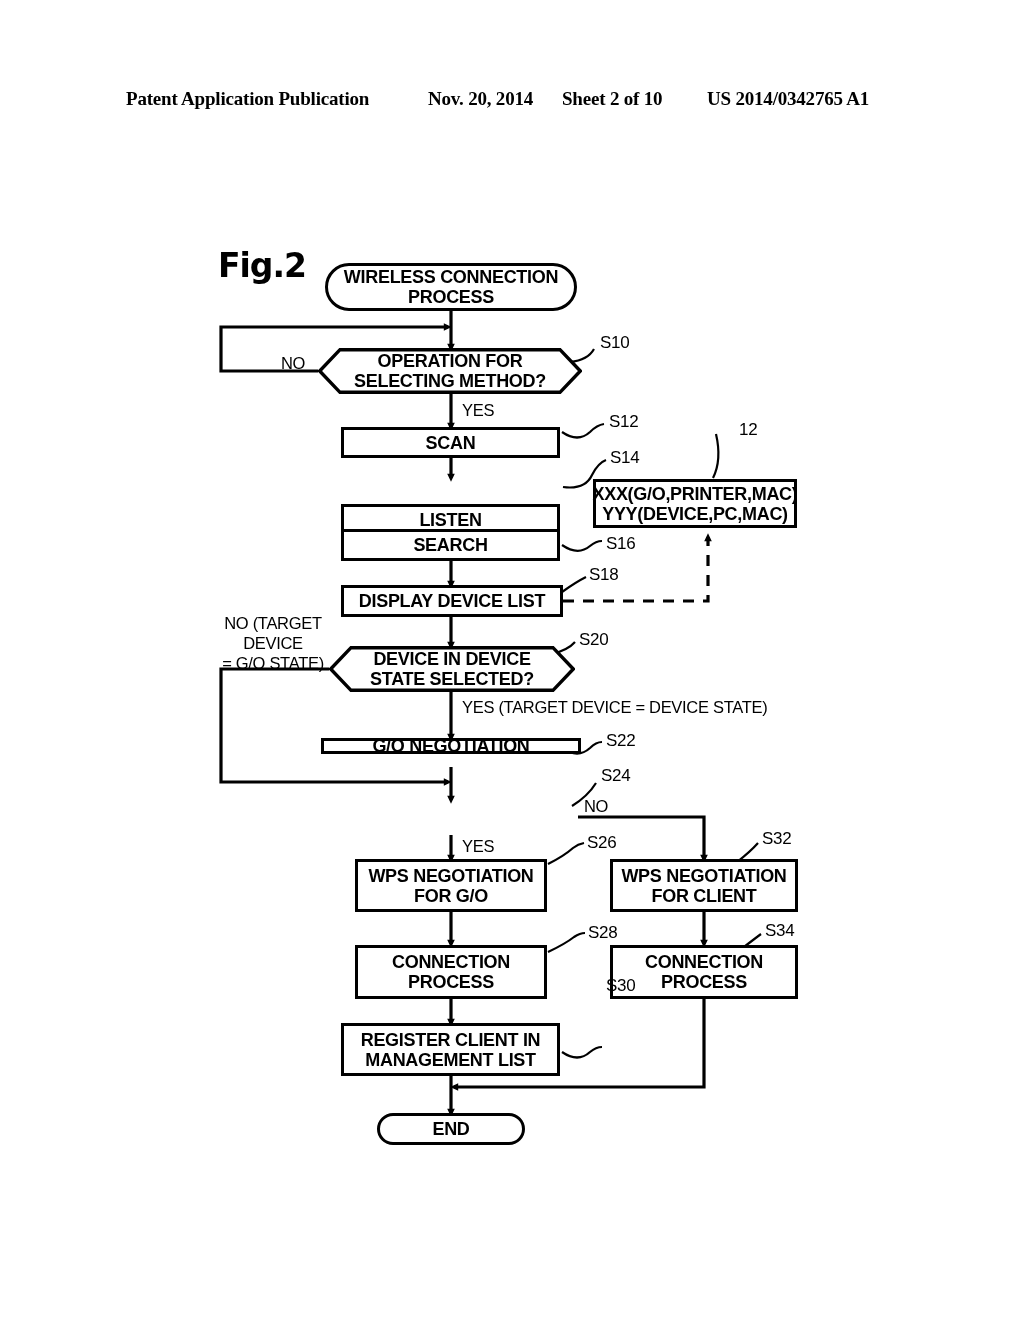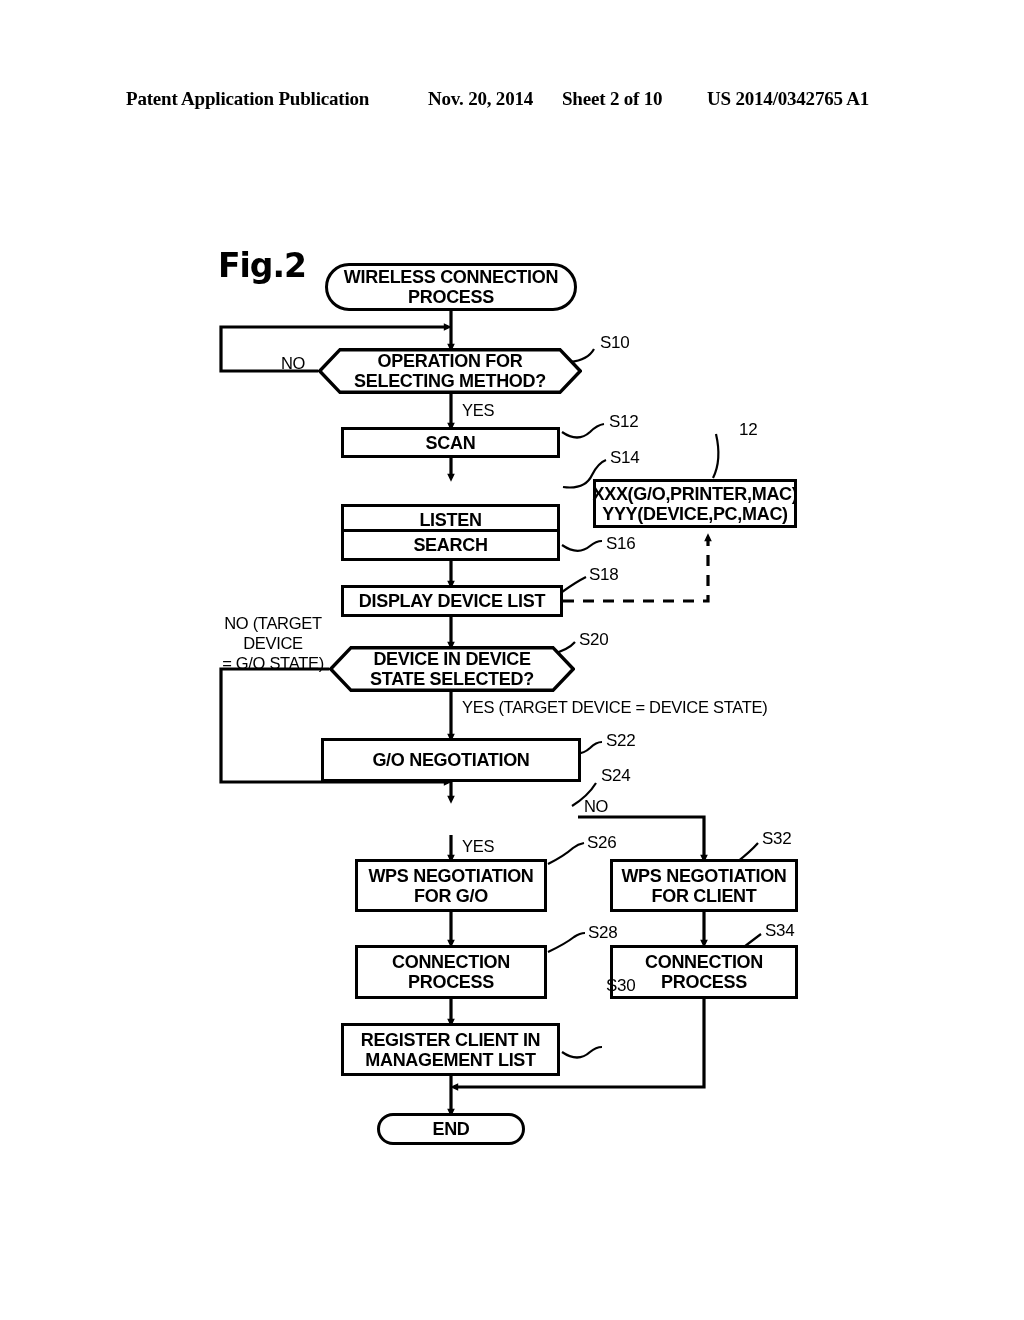--- a/index.html
+++ b/index.html
@@ -228,21 +228,21 @@
 
   <div class="steplbl" style="left:703px; top:420px;margin-left:36px;">12</div>
 
   <div class="node hex" style="left:329px; top:646px; width:246px; height:46px;">
     <svg class="hexbg" viewBox="0 0 246 46" preserveAspectRatio="none">
       <polygon points="22,1.7 224,1.7 244.3,23 224,44.3 22,44.3 1.7,23" fill="#fff" stroke="#000" stroke-width="3.4" vector-effect="non-scaling-stroke"></polygon>
     </svg>
     <span class="hextxt">DEVICE IN DEVICE<br>STATE SELECTED?</span>
   </div>
 
-  <div class="node box" style="left:321px; top:738px; width:260px; height:44px;">
+  <div class="node box" style="left:321px; top:738px; width:260px; height:16px;">
     <span>G/O NEGOTIATION</span>
   </div>
 
 
   <div class="node box" style="left:355px; top:859px; width:192px; height:53px;">
     <span>WPS NEGOTIATION<br>FOR G/O</span>
   </div>
 
   <div class="node box" style="left:355px; top:945px; width:192px; height:54px;">
     <span>CONNECTION<br>PROCESS</span>

